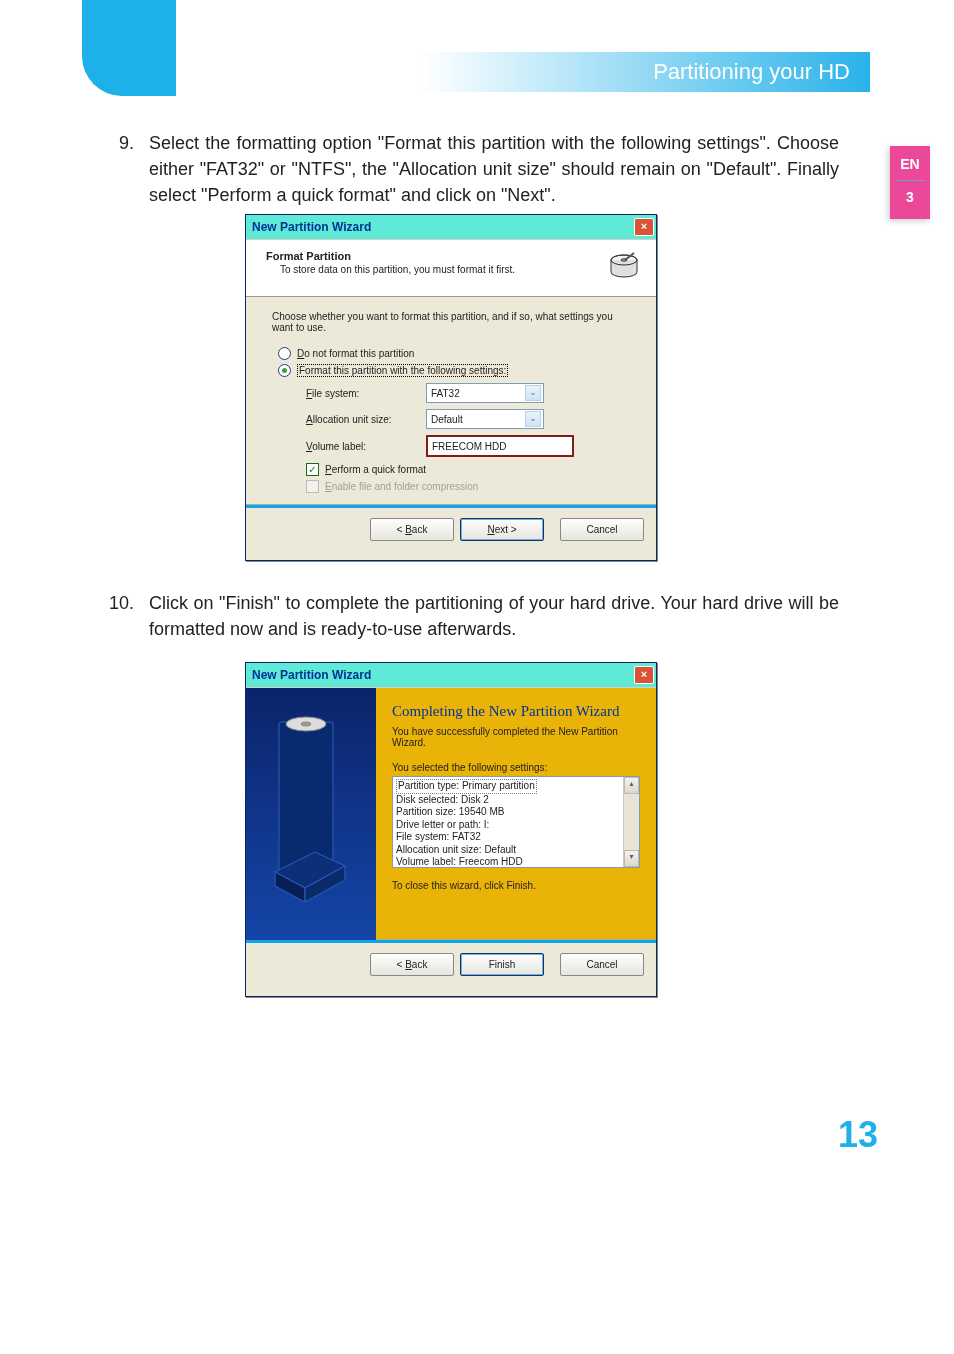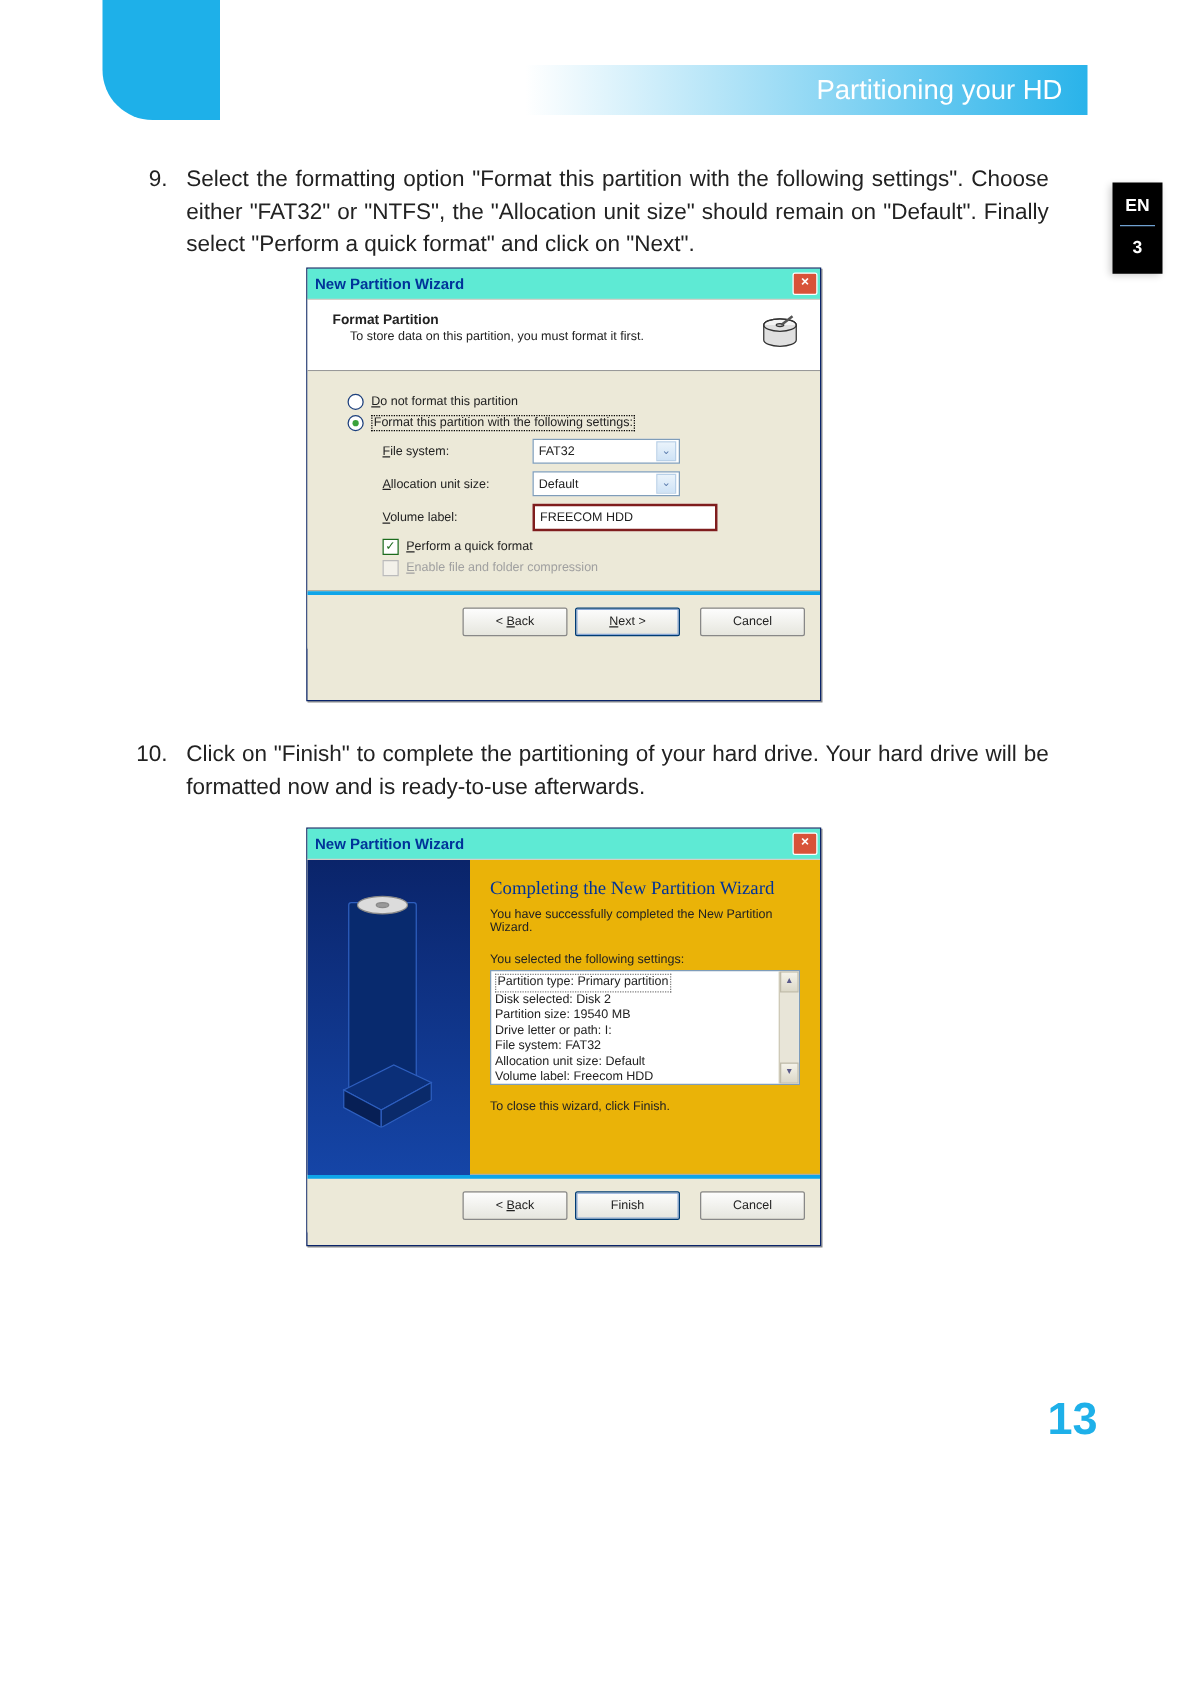--- a/index.html
+++ b/index.html
@@ -8,21 +8,21 @@
   
   .header-strip { position:absolute; top:52px; left:178px; right:100px; height:40px;
      background: linear-gradient(90deg, #ffffff 0%, #ffffff 35%, #29b3ea 100%);
      display:flex; align-items:center; justify-content:flex-end; padding-right:20px; box-sizing:border-box;}
   .header-strip span { color:#fff; font-size:22px; font-family:"Segoe UI Light","Segoe UI",Arial; font-weight:300; }
   .body-text { position:absolute; left:100px; width:740px; color:#222; font-size:18px; line-height:1.45; font-family:"Segoe UI","Myriad Pro",Arial; }
   .step9 { top:130px; }
   .step10 { top:590px; }
   .step-num { display:inline-block; width:34px; text-align:right; vertical-align:top; margin-right:10px;}
   .step-content { display:inline-block; width:690px; vertical-align:top; text-align:justify; }
-  .side-badge { position:absolute; top:146px; right:40px; width:40px; background:#000000; color:#fff; text-align:center; font-size:14px; font-weight:bold; padding:10px 0 14px 0; box-shadow:-2px 2px 6px rgba(0,0,0,.2); }
+  .side-badge { position:absolute; top:146px; right:40px; width:40px; background:#ec4899; color:#fff; text-align:center; font-size:14px; font-weight:bold; padding:10px 0 14px 0; box-shadow:-2px 2px 6px rgba(0,0,0,.2); }
   .side-badge .divider { height:1px; background:#6fa0cf; margin:8px 6px; }
   .page-num { position:absolute; bottom:30px; right:92px; color:#1eb0e9; font-size:36px; font-weight:bold; font-family:"Segoe UI",Arial; }
 
   
   .wiz { position:absolute; left:245px; width:410px; border:1px solid #0a246a; font-family:Tahoma,Arial; font-size:11px; background:#ece9d8; box-shadow:1px 1px 0 #888; }
   .wiz1 { top:214px; height:345px; }
   .wiz2 { top:662px; height:333px; }
   .titlebar { height:24px; background:#5eead4; display:flex; align-items:center; justify-content:space-between; padding:0 2px 0 6px; border-bottom:1px solid #d4d0c8;}
   .titlebar .t { color:#003399; font-weight:bold; font-size:12px; letter-spacing:0px;}
   .closebtn { width:18px; height:16px; background:#d8533a; border:1px solid #fff; color:#fff; font-size:11px; line-height:14px; text-align:center; font-weight:bold; border-radius:2px; cursor:default;}
@@ -98,20 +98,21 @@
         <ellipse cx="18" cy="10" rx="13" ry="5" fill="#f4f4f4"></ellipse>
         <path d="M5 10 v12 a13 5 0 0 0 26 0 V10" fill="#e0e0e0"></path>
         <ellipse cx="18" cy="10" rx="13" ry="5"></ellipse>
         <ellipse cx="18" cy="10" rx="3" ry="1.2" fill="#bbb"></ellipse>
         <path d="M19 10 L28 3" stroke="#555" stroke-width="2"></path>
       </g>
           </svg>
     </div>
   </div>
   <div class="wiz-body">
+    <div class="lead">Choose whether you want to format this partition, and if so, what settings you want to use.</div>
     <div class="radio-row">
       <span class="radio"></span>
       <span><span class="under">D</span><span>o not format this partition</span></span>
     </div>
     <div class="radio-row">
       <span class="radio sel"></span>
       <span class="dotted-focus">Format this partition with the following settings:</span>
     </div>
     <div class="form-row">
       <label><span class="under">F</span><span>ile system:</span></label>

